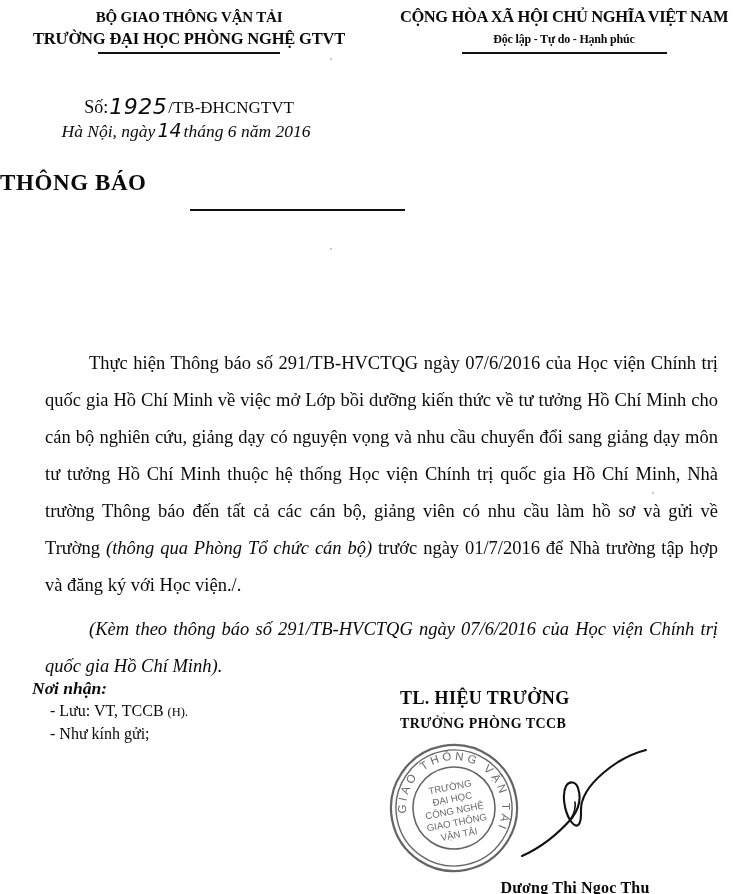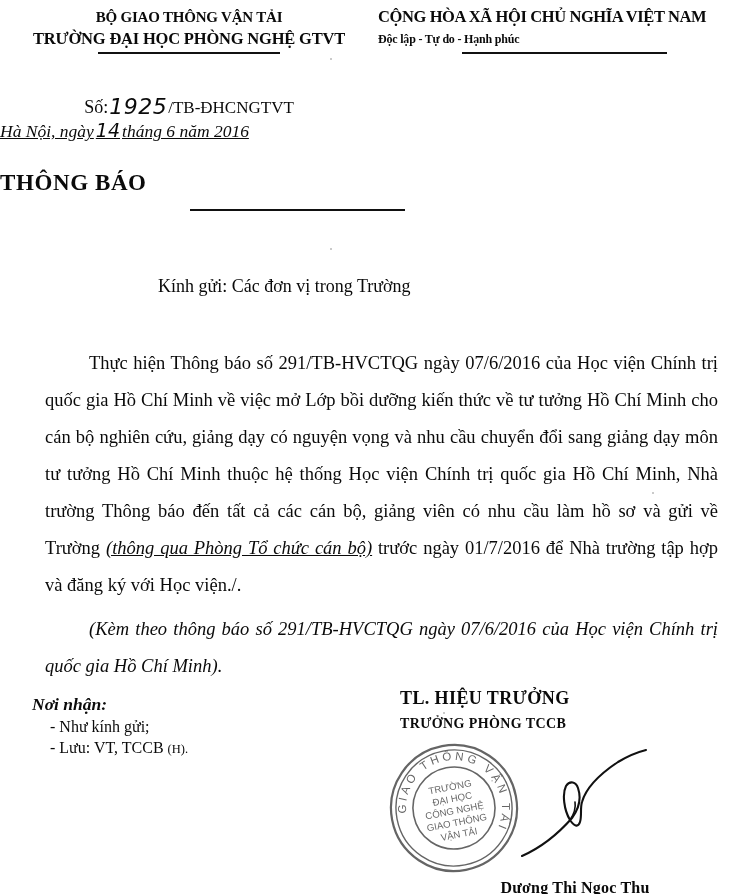--- a/index.html
+++ b/index.html
@@ -16,21 +16,21 @@
   }
 
   .page { position: relative; width: 672px; height: 894px; }
 
   
   .header {
     position: absolute; top: 6px; left: 0; width: 750px;
     display: flex;
   }
   .hdr-left  { width: 378px; text-align: center; }
-  .hdr-right { width: 372px; }
+  .hdr-right { width: 372px; text-align: center; }
 
   .hdr-line1, .hdr-line2 {
     font-weight: bold;
     font-size: 15.5px;
     line-height: 22px;
     letter-spacing: -0.2px;
     white-space: nowrap;
   }
   .hdr-left .hdr-line1 { font-size: 15px; }
   .hdr-left .hdr-line2 { font-size: 16.5px; }
@@ -44,21 +44,21 @@
   .rule-left  { width: 182px; }
   .rule-right { width: 205px; }
 
   
   .meta-row {
     position: absolute; top: 94px; left: 0; width: 750px;
     display: flex;
     flex-direction: column;
   }
   .meta-left  { width: 378px; text-align: center; }
-  .meta-right { width: 372px; text-align: left; text-decoration: underline; }
+  .meta-right { width: 372px; text-align: center; }
 
   .so-label { font-size: 18px; }
   .so-hand {
     font-family: "DejaVu Sans", sans-serif;
     font-size: 22px;
     font-style: italic;
     letter-spacing: 0.5px;
     vertical-align: -1px;
     padding: 0 1px;
   }
@@ -117,21 +117,21 @@
   .para {
     font-size: 18.5px;
     line-height: 37px;
     text-align: justify;
     text-justify: inter-word;
     text-indent: 44px;
     margin: 0;
   }
   .para + .para { margin-top: 7px; }
   .para-italic { font-style: italic; }
-  .ital { font-style: italic; text-decoration: underline; }
+  .ital { font-style: italic; }
 
   
   .sign-block {
     position: absolute; top: 686px; left: 400px; width: 350px;
   }
   .sign-role1 {
     font-weight: bold; font-size: 18px; line-height: 25px;
     letter-spacing: 0.4px;
   }
   .sign-role2 {
@@ -140,21 +140,21 @@
   }
   .sign-name {
     position: absolute; top: 879px; left: 400px; width: 350px;
     text-align: center;
     font-weight: bold; font-size: 16px;
     letter-spacing: 0.2px;
   }
 
   
   .noi-nhan {
-    position: absolute; top: 692px; left: 32px;
+    position: absolute; top: 676px; left: 32px;
   }
   .nn-title {
     font-weight: bold; font-style: italic;
     font-size: 17.5px; line-height: 24px;
   }
   .nn-item {
     font-size: 16px; line-height: 21px;
     padding-left: 18px;
   }
   .nn-small { font-size: 12.5px; }
@@ -212,21 +212,20 @@
     </div>
   </div>
 
   <div class="title-block">
     <div class="doc-title">THÔNG BÁO</div>
     <div class="doc-subtitle">
       <span class="subtitle-rule"></span>
     </div>
   </div>
 
-  <div class="recipient">Kính gửi: Các đơn vị trong Trường</div>
 
   <div class="body-text">
     <p class="para"><span>Thực hiện Thông báo số 291/TB-HVCTQG ngày 07/6/2016 của Học viện Chính trị quốc gia Hồ Chí Minh về việc mở Lớp bồi dưỡng kiến thức về tư tưởng Hồ Chí Minh cho cán bộ nghiên cứu, giảng dạy có nguyện vọng và nhu cầu chuyển đổi sang giảng dạy môn tư tưởng Hồ Chí Minh thuộc hệ thống Học viện Chính trị quốc gia Hồ Chí Minh, Nhà trường Thông báo đến tất cả các cán bộ, giảng viên có nhu cầu làm hồ sơ và gửi về Trường </span><span class="ital">(thông qua Phòng Tổ chức cán bộ)</span><span> trước ngày 01/7/2016 để Nhà trường tập hợp và đăng ký với Học viện./.</span></p>
     <p class="para para-italic">(Kèm theo thông báo số 291/TB-HVCTQG ngày 07/6/2016 của Học viện Chính trị quốc gia Hồ Chí Minh).</p>
   </div>
 
   <div class="sign-block">
     <div class="sign-role1">TL. HIỆU TRƯỞNG</div>
     <div class="sign-role2">TRƯỞNG PHÒNG TCCB</div>
   </div>
@@ -256,22 +255,22 @@
 
   <div class="scribble">
     <svg width="140" height="120" viewBox="0 0 140 120" xmlns="http://www.w3.org/2000/svg">
       <path d="M 2,112 C 20,104 38,90 52,74 C 58,66 62,56 58,44 C 56,38 50,36 46,42 C 42,50 44,66 50,76 C 54,82 58,84 60,78 C 62,72 60,64 62,58 C 66,44 80,30 98,18 C 108,12 118,8 126,6" fill="none" stroke="#111" stroke-width="2.1" stroke-linecap="round"></path>
       <path d="M 50,76 C 54,70 56,64 55,58" fill="none" stroke="#111" stroke-width="1.6" stroke-linecap="round"></path>
     </svg>
   </div>
 
   <div class="noi-nhan">
     <div class="nn-title">Nơi nhận:</div>
+    <div class="nn-item"><span>- Lưu: VT, TCCB </span><span class="nn-small">(H).</span></div>
     <div class="nn-item"><span>- Như kính gửi;</span></div>
-    <div class="nn-item"><span>- Lưu: VT, TCCB </span><span class="nn-small">(H).</span></div>
   </div>
 
   <div class="sign-name">Dương Thị Ngọc Thu</div>
 
   <div class="speck" style="top:58px;left:330px;"></div>
   <div class="speck" style="top:248px;left:330px;"></div>
   <div class="speck" style="top:492px;left:652px;"></div>
   <div class="speck" style="top:712px;left:443px;"></div>
 
 </div>

